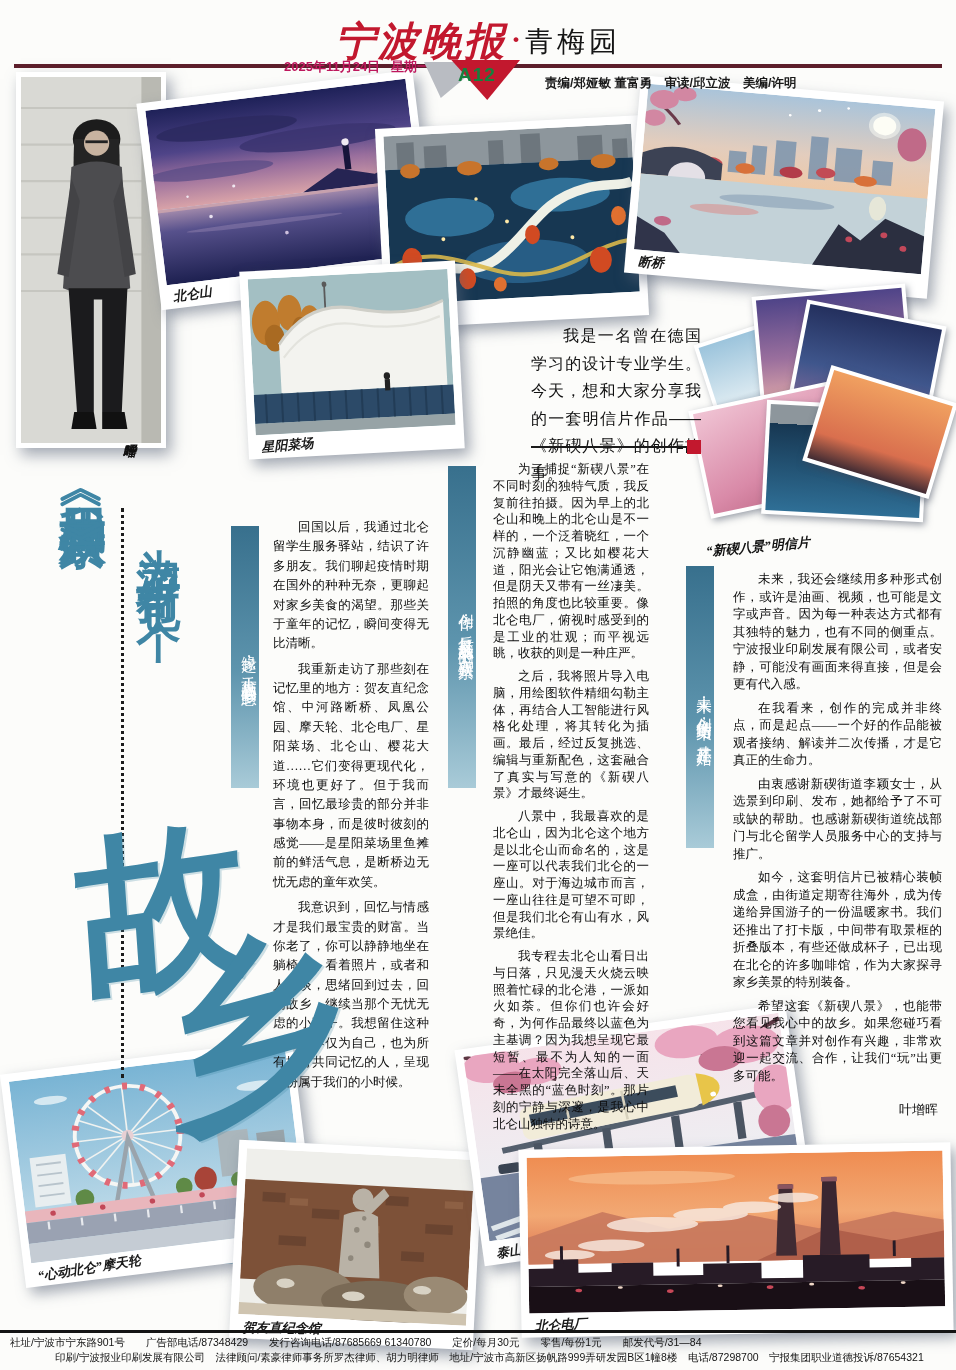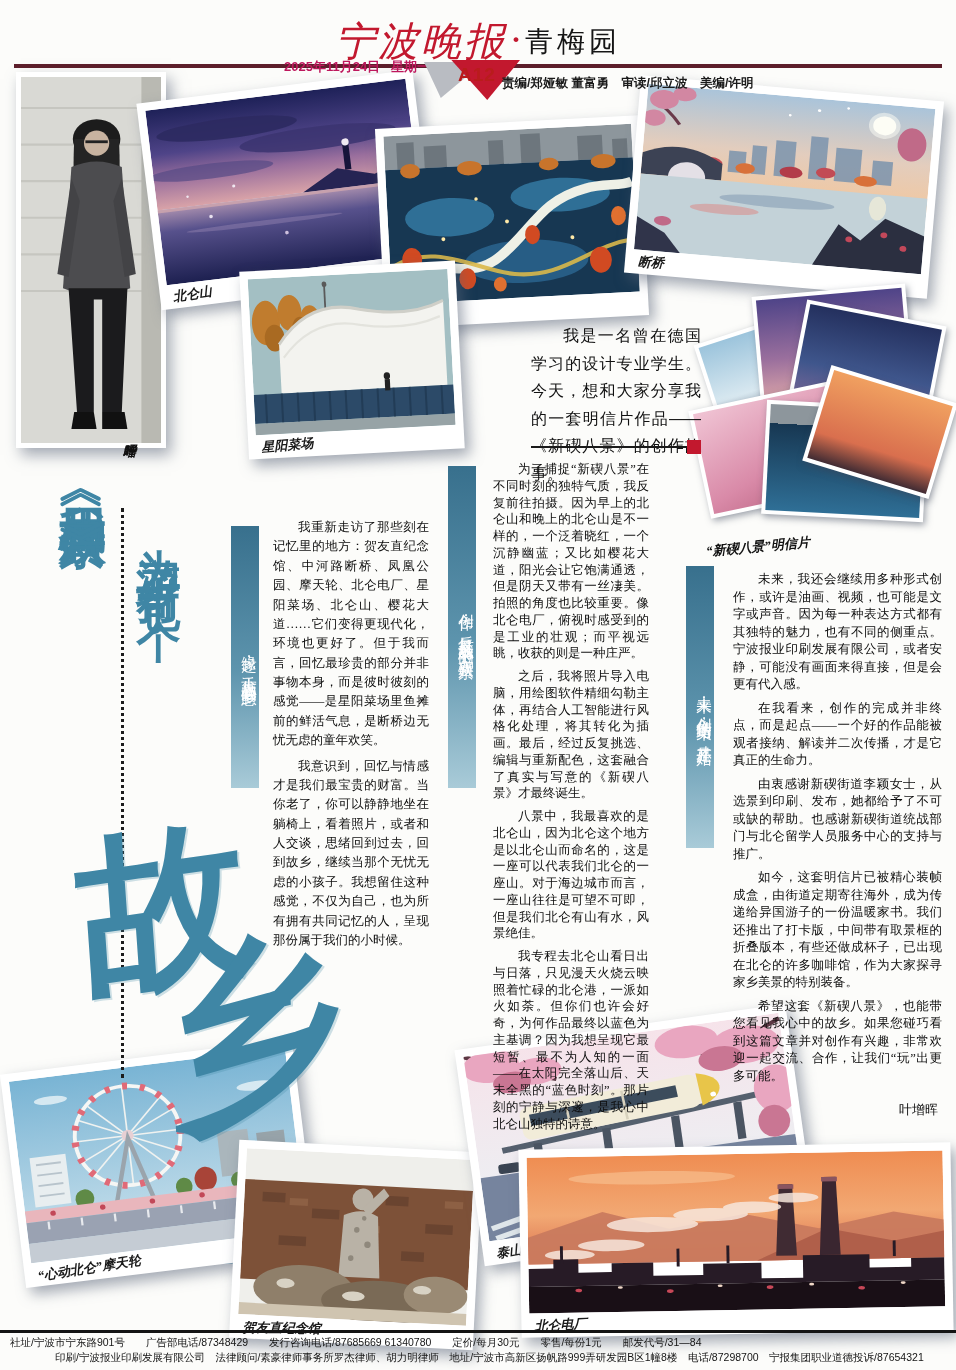--- a/index.html
+++ b/index.html
@@ -3,36 +3,36 @@
 <meta charset="utf-8">
 <style>
   html,body{margin:0;padding:0;background:#e8e8e6;}
   .page{position:relative;width:956px;height:1370px;margin:0 auto;background:#fcfcfa;overflow:hidden;
         font-family:"Liberation Serif",serif;color:#111;}
   .abs{position:absolute;}
   .vtext{writing-mode:vertical-rl;}
 
   
   .masthead{top:14px;left:0;width:100%;text-align:center;z-index:5;}
-  .paper-name{font-family:"Liberation Serif",serif;font-style:italic;font-weight:normal;
+  .paper-name{font-family:"Liberation Serif",serif;font-style:italic;font-weight:bold;
               font-size:40px;color:#c2182e;letter-spacing:3px;}
   .paper-dot{color:#c2182e;font-size:30px;font-weight:bold;vertical-align:6px;}
   .section-name{font-family:"Liberation Sans",sans-serif;font-size:28px;color:#151515;
                 letter-spacing:4px;vertical-align:4px;}
   .mast-rule{top:64px;left:14px;right:14px;height:4px;background:#5d1f2b;z-index:4;}
   .date-row{top:58px;left:284px;font-family:"Liberation Sans",sans-serif;font-size:13px;
             font-weight:bold;color:#be185d;z-index:5;}
   .pennant{top:60px;left:424px;width:96px;height:40px;z-index:5;}
   .pennant .grey{position:absolute;left:0;top:2px;width:60px;height:36px;background:#b9bcc2;
                  clip-path:polygon(0 0,100% 0,28% 100%);}
   .pennant .red{position:absolute;left:18px;top:0;width:78px;height:40px;background:#c2182e;
                 clip-path:polygon(12% 0,100% 0,58% 100%);}
-  .pennant .pg{position:absolute;left:34px;top:4px;color:#b91c1c;font-family:"Liberation Sans",sans-serif;
+  .pennant .pg{position:absolute;left:34px;top:4px;color:#15803d;font-family:"Liberation Sans",sans-serif;
                font-weight:bold;font-size:19px;letter-spacing:1px;}
-  .editors{top:75px;left:502px;font-family:"Liberation Sans",sans-serif;font-size:12.5px;
+  .editors{top:75px;left:545px;font-family:"Liberation Sans",sans-serif;font-size:12.5px;
            font-weight:bold;color:#1a1a1a;z-index:5;}
 
   
   .polaroid{position:absolute;background:#fff;padding:8px 8px 24px 8px;
             box-shadow:5px 7px 14px rgba(90,100,120,.55);z-index:3;}
   .polaroid svg{display:block;}
   .cap{position:absolute;left:13px;bottom:3px;font-size:13px;font-style:italic;font-weight:bold;
        color:#1a1a1a;white-space:nowrap;transform:rotate(-2deg);}
 
   
@@ -348,20 +348,21 @@
   <div class="abs vtext hl hl1">我用《新碶八景》</div>
   <div class="abs hl-dots"></div>
   <div class="abs vtext hl hl2">为游子打包了一个</div>
   <div class="abs bigchar bc1">故</div>
   <div class="abs bigchar bc2">乡</div>
 
   <div class="abs vtext secbar bar1">
     <span>缘起：舌尖与心间的乡愁</span>
   </div>
   <div class="abs col col1">
+    <p>回国以后，我通过北仑留学生服务驿站，结识了许多朋友。我们聊起疫情时期在国外的种种无奈，更聊起对家乡美食的渴望。那些关于童年的记忆，瞬间变得无比清晰。</p>
     <p>我重新走访了那些刻在记忆里的地方：贺友直纪念馆、中河路断桥、凤凰公园、摩天轮、北仑电厂、星阳菜场、北仑山、樱花大道……它们变得更现代化，环境也更好了。但于我而言，回忆最珍贵的部分并非事物本身，而是彼时彼刻的感觉——是星阳菜场里鱼摊前的鲜活气息，是断桥边无忧无虑的童年欢笑。</p>
     <p>我意识到，回忆与情感才是我们最宝贵的财富。当你老了，你可以静静地坐在躺椅上，看着照片，或者和人交谈，思绪回到过去，回到故乡，继续当那个无忧无虑的小孩子。我想留住这种感觉，不仅为自己，也为所有拥有共同记忆的人，呈现那份属于我们的小时候。</p>
   </div>
 
   <div class="abs vtext secbar bar2">
     <span>创作：反复打磨我心中的“新碶八景”</span>
   </div>
   <div class="abs col col2">
     <p>为了捕捉“新碶八景”在不同时刻的独特气质，我反复前往拍摄。因为早上的北仑山和晚上的北仑山是不一样的，一个泛着晓红，一个沉静幽蓝；又比如樱花大道，阳光会让它饱满通透，但是阴天又带有一丝凄美。拍照的角度也比较重要。像北仑电厂，俯视时感受到的是工业的壮观；而平视远眺，收获的则是一种庄严。</p>
     <p>之后，我将照片导入电脑，用绘图软件精细勾勒主体，再结合人工智能进行风格化处理，将其转化为插画。最后，经过反复挑选、编辑与重新配色，这套融合了真实与写意的《新碶八景》才最终诞生。</p>

